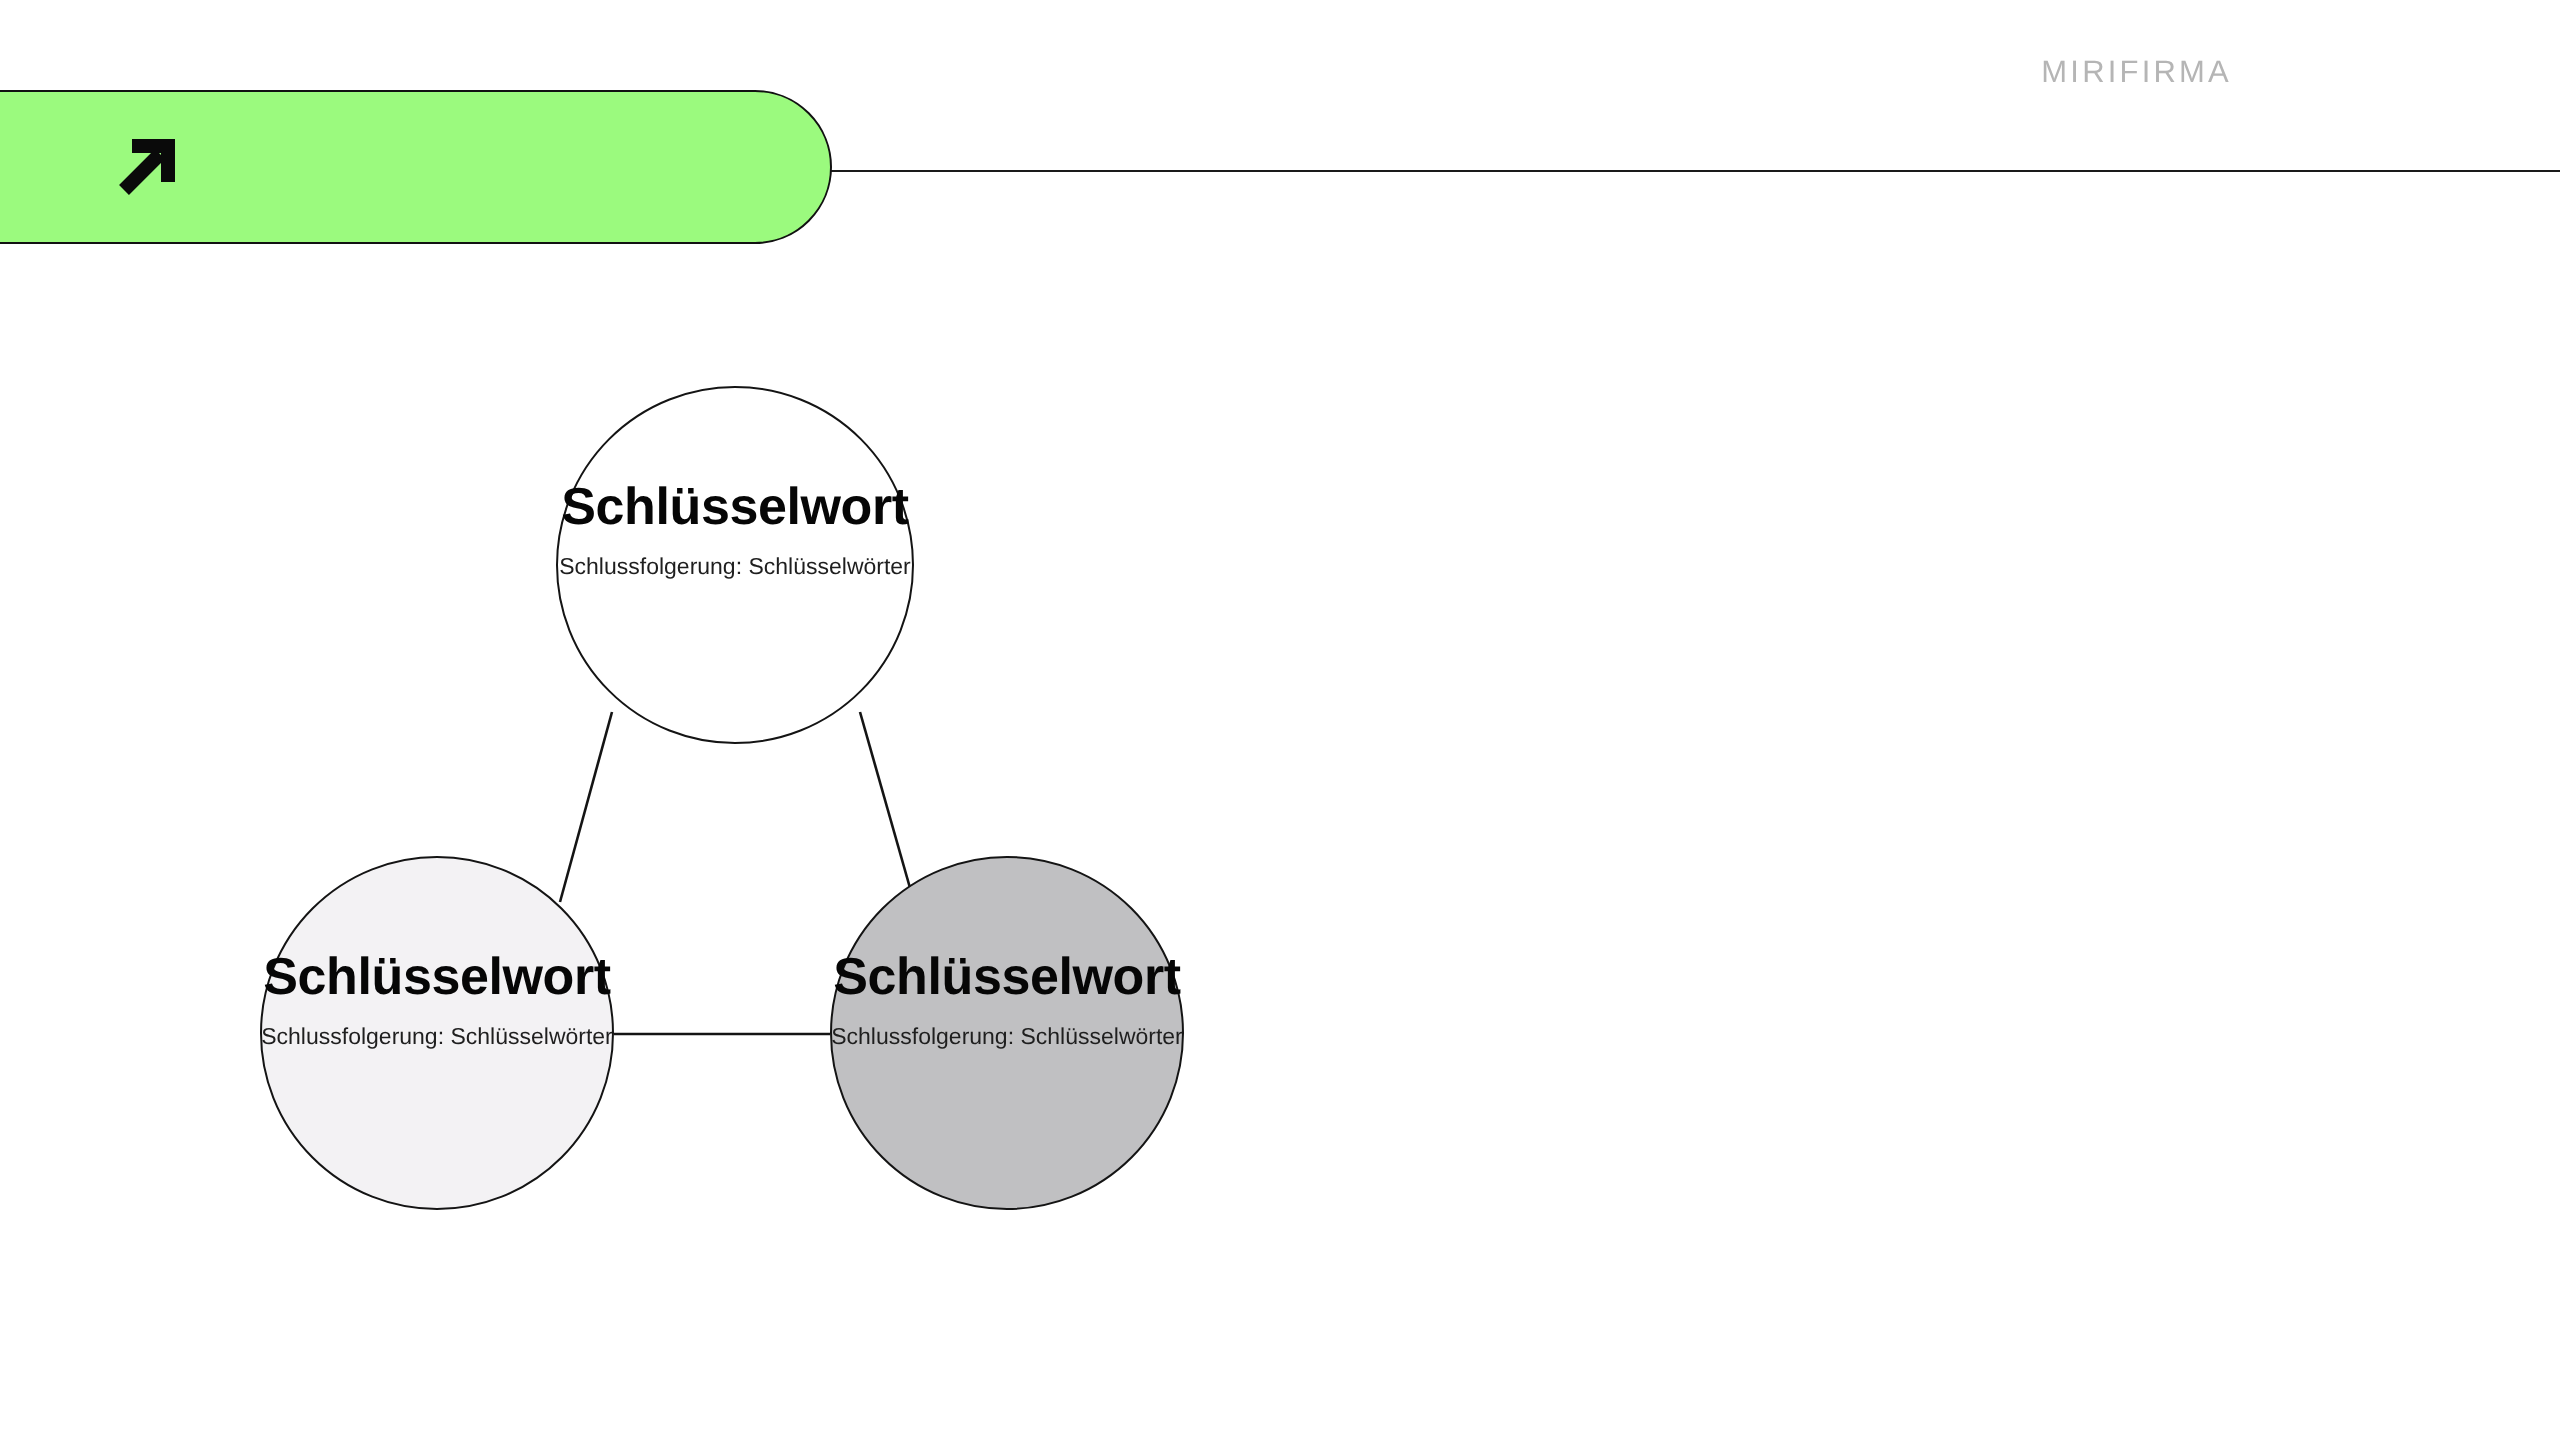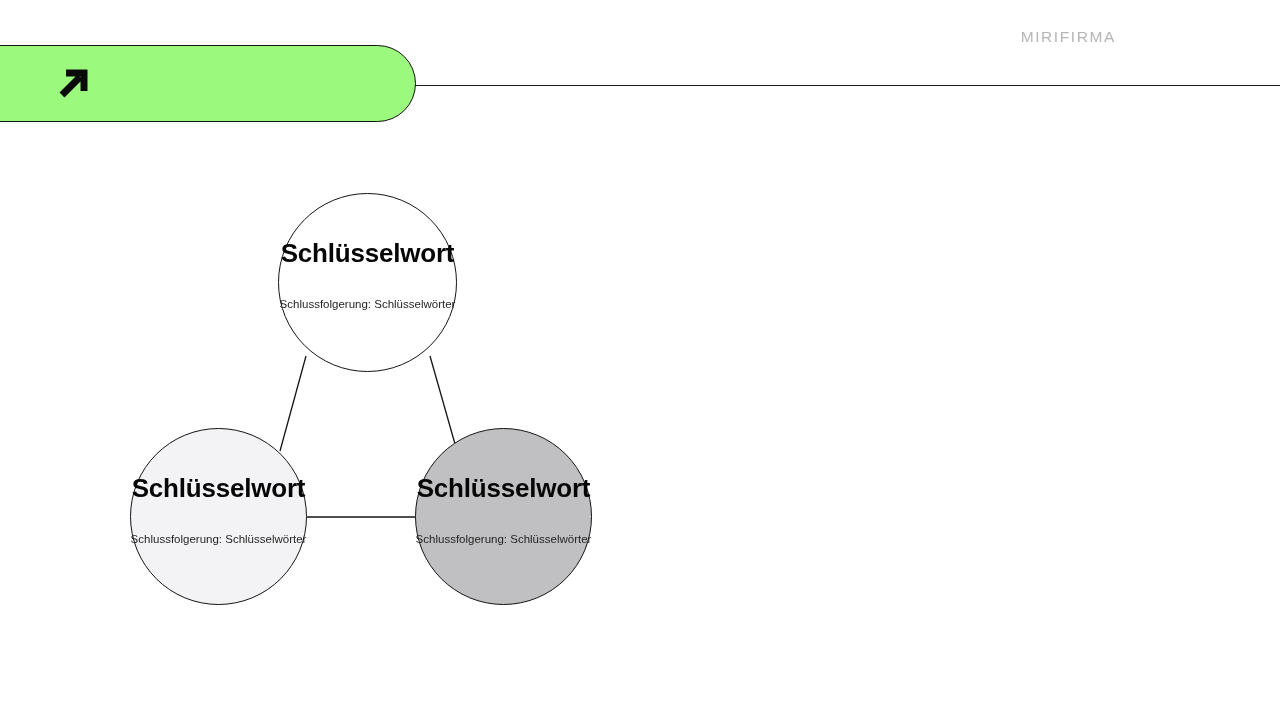--- a/index.html
+++ b/index.html
@@ -109,21 +109,21 @@
     font-size: 26px;
     font-weight: bold;
     color: #060606;
     white-space: nowrap;
     letter-spacing: -0.2px;
   }
   .node-sub {
     position: absolute;
     left: 50%;
     transform: translateX(-50%);
-    top: 104px;
+    top: 84px;
     font-size: 11.5px;
     font-weight: 400;
     color: #1f1f1f;
     white-space: nowrap;
   }
 
   
   #node-top    { left: 253px; top: 53px;  width: 179px; height: 179px; background: #ffffff; }
   #node-left   { left: 105px; top: 288px; width: 177px; height: 177px; background: #f3f2f4; }
   #node-right  { left: 390px; top: 288px; width: 177px; height: 177px; background: #c0c0c2; }

